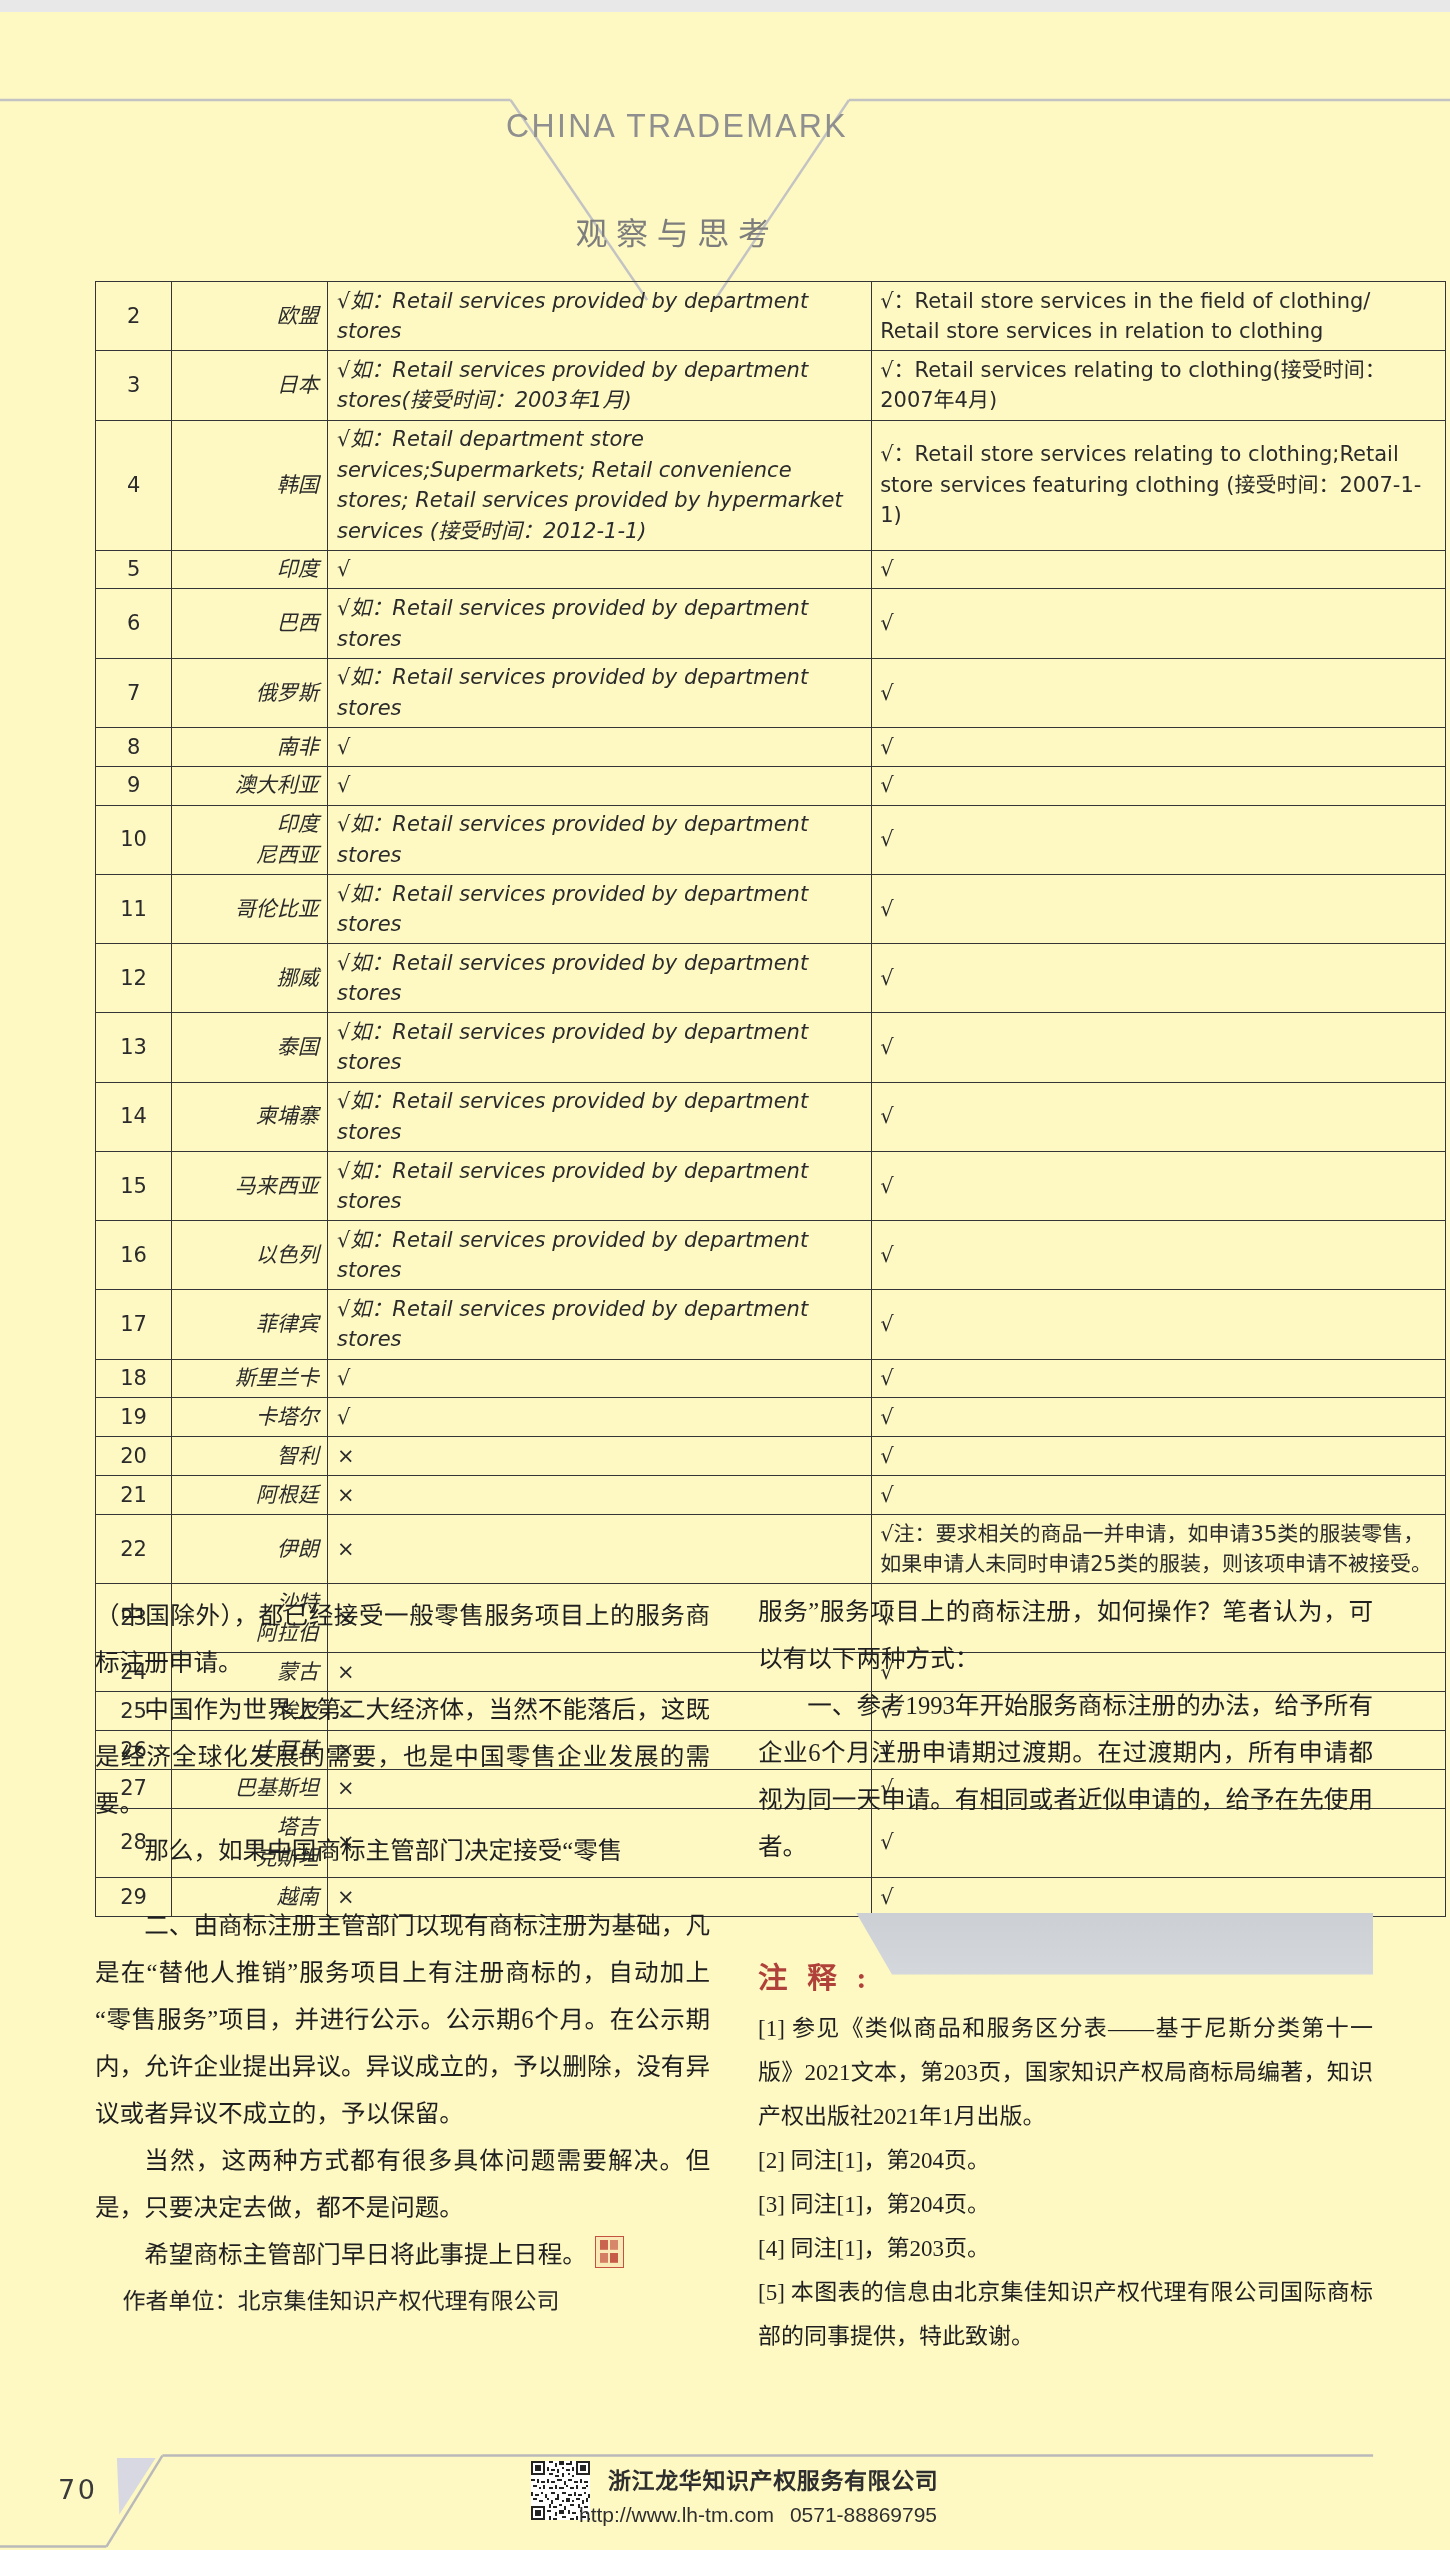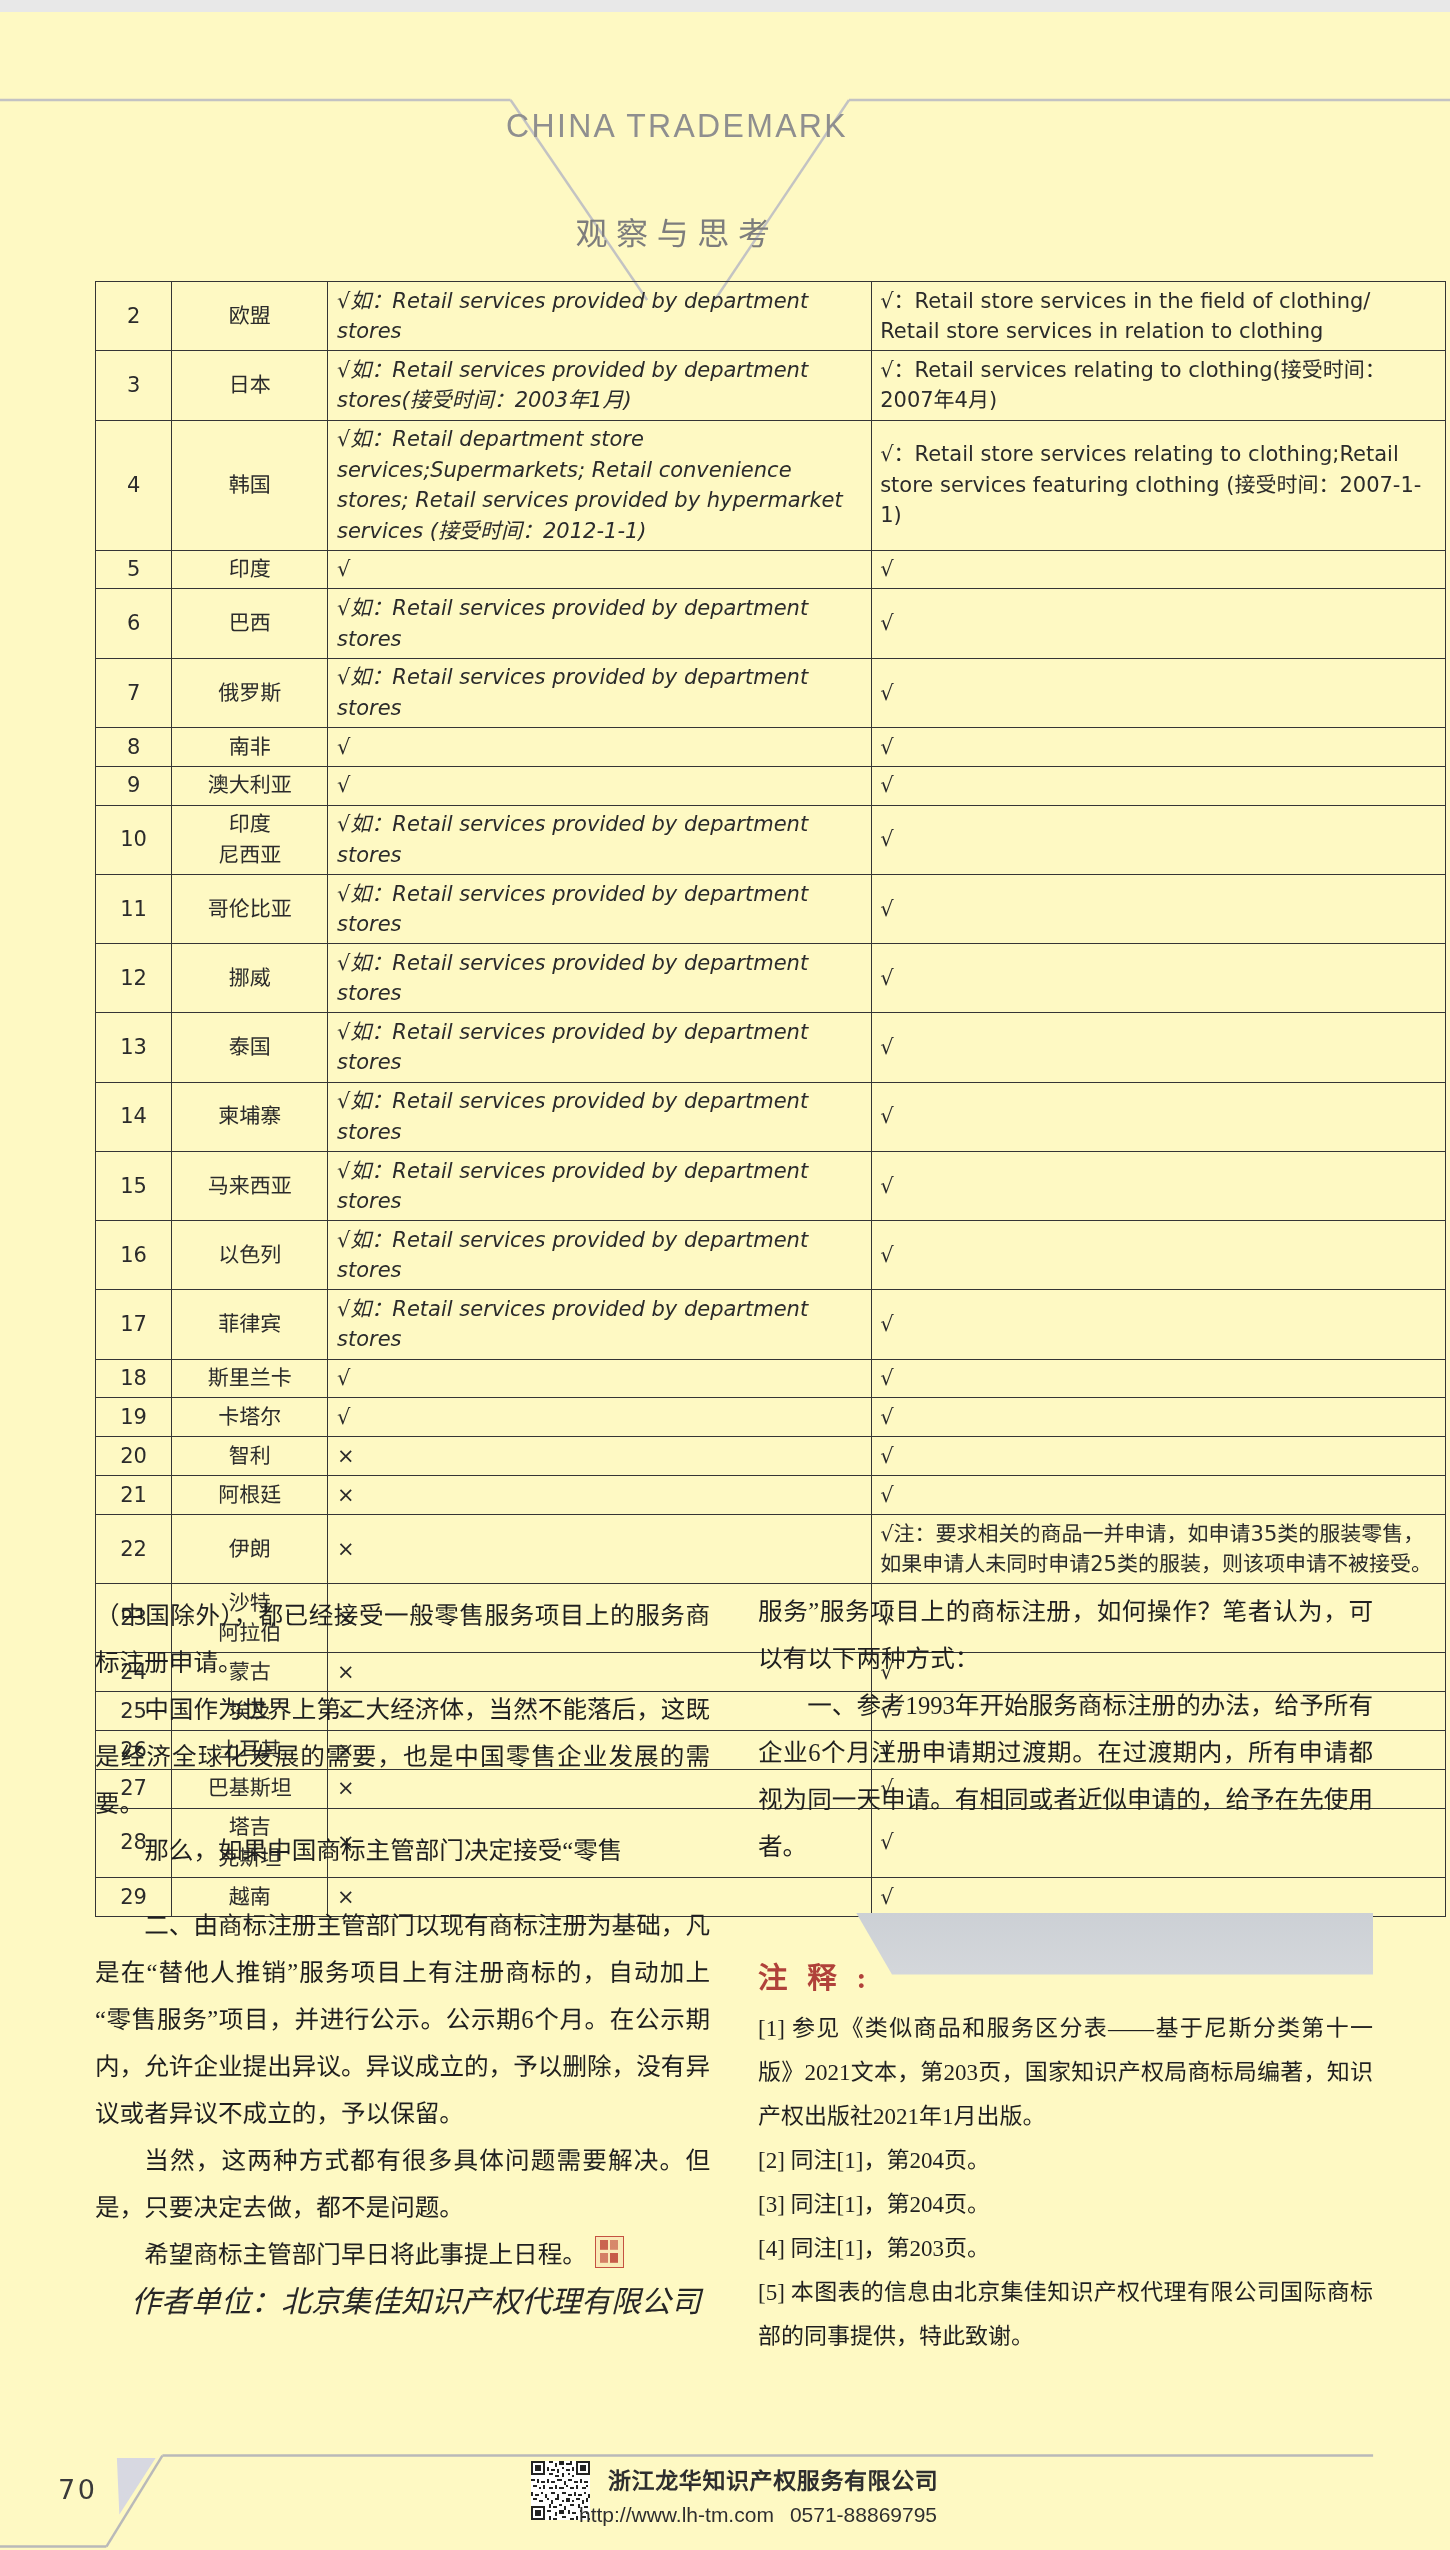--- a/index.html
+++ b/index.html
@@ -26,35 +26,35 @@
     border-collapse:collapse; width:100%;
     font-family:"DejaVu Sans", sans-serif;
     font-size:21px; line-height:1.45; color:#2b2b2b;
     table-layout:fixed;
   }
   table.country-table td{
     border:1.2px solid #353535; padding:3.7px 8.6px; vertical-align:middle;
     overflow:hidden;
   }
   td.c-no{width:58px; text-align:center; padding:3.7px 2.5px;}
-  td.c-country{width:138px; text-align:center; white-space:pre-line; padding:3.7px 3.7px;}
+  td.c-country{width:138px; text-align:right; white-space:pre-line; padding:3.7px 3.7px;font-style:italic;}
   td.c-general{width:525px;font-style:italic;}
   td.c-clothing{width:556px;}
   
   .bodycol{
     position:absolute; width:615px;
     font-family:"Liberation Serif", serif;
     font-size:24.6px; line-height:47px; text-align:justify; color:#1f1f1f;
   }
   .bodycol p{margin:0;}
   .bodycol p.ind{text-indent:2em;}
   #col-left-top{left:95px; top:1580px;}
   #col-right-top{left:758px; top:1576px;}
   #col-left-bottom{left:95px; top:1890px;}
-  .byline{margin-top:6.2px; font-size:30px; text-indent:1.2em; color:#262626;font-style:italic;}
+  .byline{margin-top:6.2px; font-size:23px; text-indent:1.2em; color:#262626;}
   .seal{
     display:inline-block; width:27px; height:29.5px; margin-left:8.6px;
     vertical-align:-4.9px;
     border:1.8px solid rgba(186,55,45,.85);
     background:
       linear-gradient(rgba(186,55,45,.75) 0 0) 3.1px 3.1px/8px 9.8px no-repeat,
       linear-gradient(rgba(186,55,45,.55) 0 0) 14px 3.1px/8px 9.8px no-repeat,
       linear-gradient(rgba(186,55,45,.6) 0 0) 3.1px 16px/8px 9.8px no-repeat,
       linear-gradient(rgba(186,55,45,.8) 0 0) 14px 16px/8px 9.8px no-repeat,
       rgba(200,60,50,.08);

